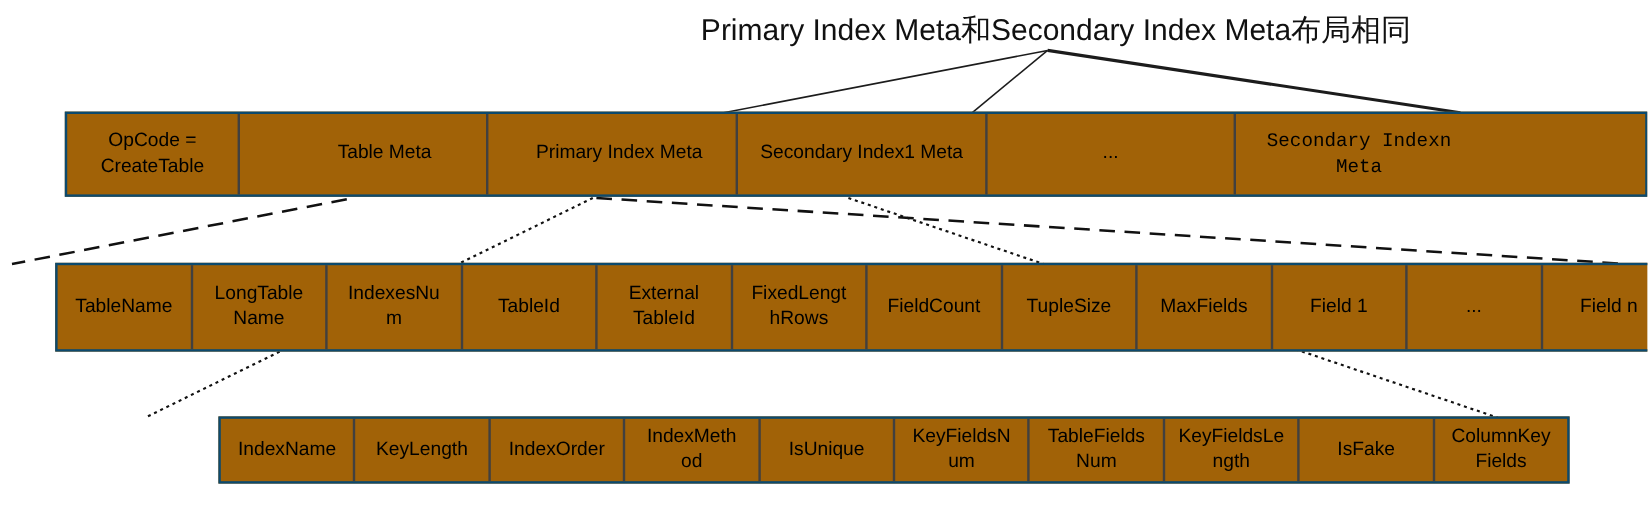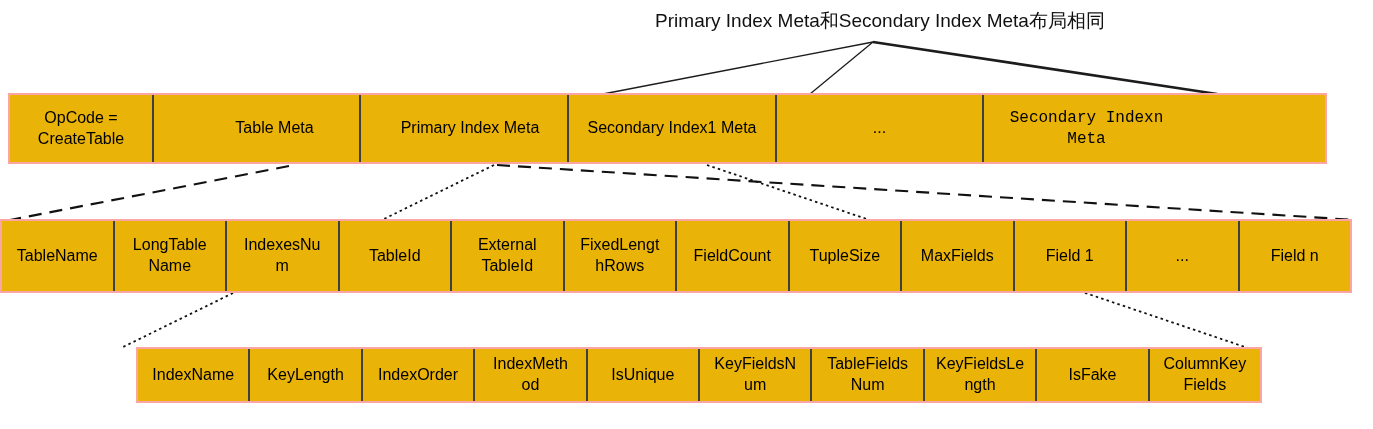--- a/index.html
+++ b/index.html
@@ -8,35 +8,36 @@
     width:1373px;height:429px;
     background:#ffffff;
     font-family:"Liberation Sans","DejaVu Sans",sans-serif;
     color:#000000;
     overflow:hidden;
   }
   #title{
     position:absolute;
     top:8px;left:880px;
     transform:translateX(-50%);
-    font-size:19px;
+    font-size:25px;
     white-space:nowrap;
     color:#111111;
   }
   #connectors{
     position:absolute;top:0;left:0;
     width:1373px;height:429px;
     pointer-events:none;
   }
   .struct-row{
     position:absolute;
     display:flex;
     box-sizing:border-box;
-    border:2px solid #fca5a5;
-    background:#eab308;
+    border:2px solid #0c4a6e;
+    background:#a16207;
+    margin-left:46px;
   }
   .struct-row .cell{
     flex:1 1 0;
     display:flex;
     align-items:center;
     justify-content:center;
     text-align:center;
     box-sizing:border-box;
     border-left:2px solid #404040;
     padding:2px 4px;

